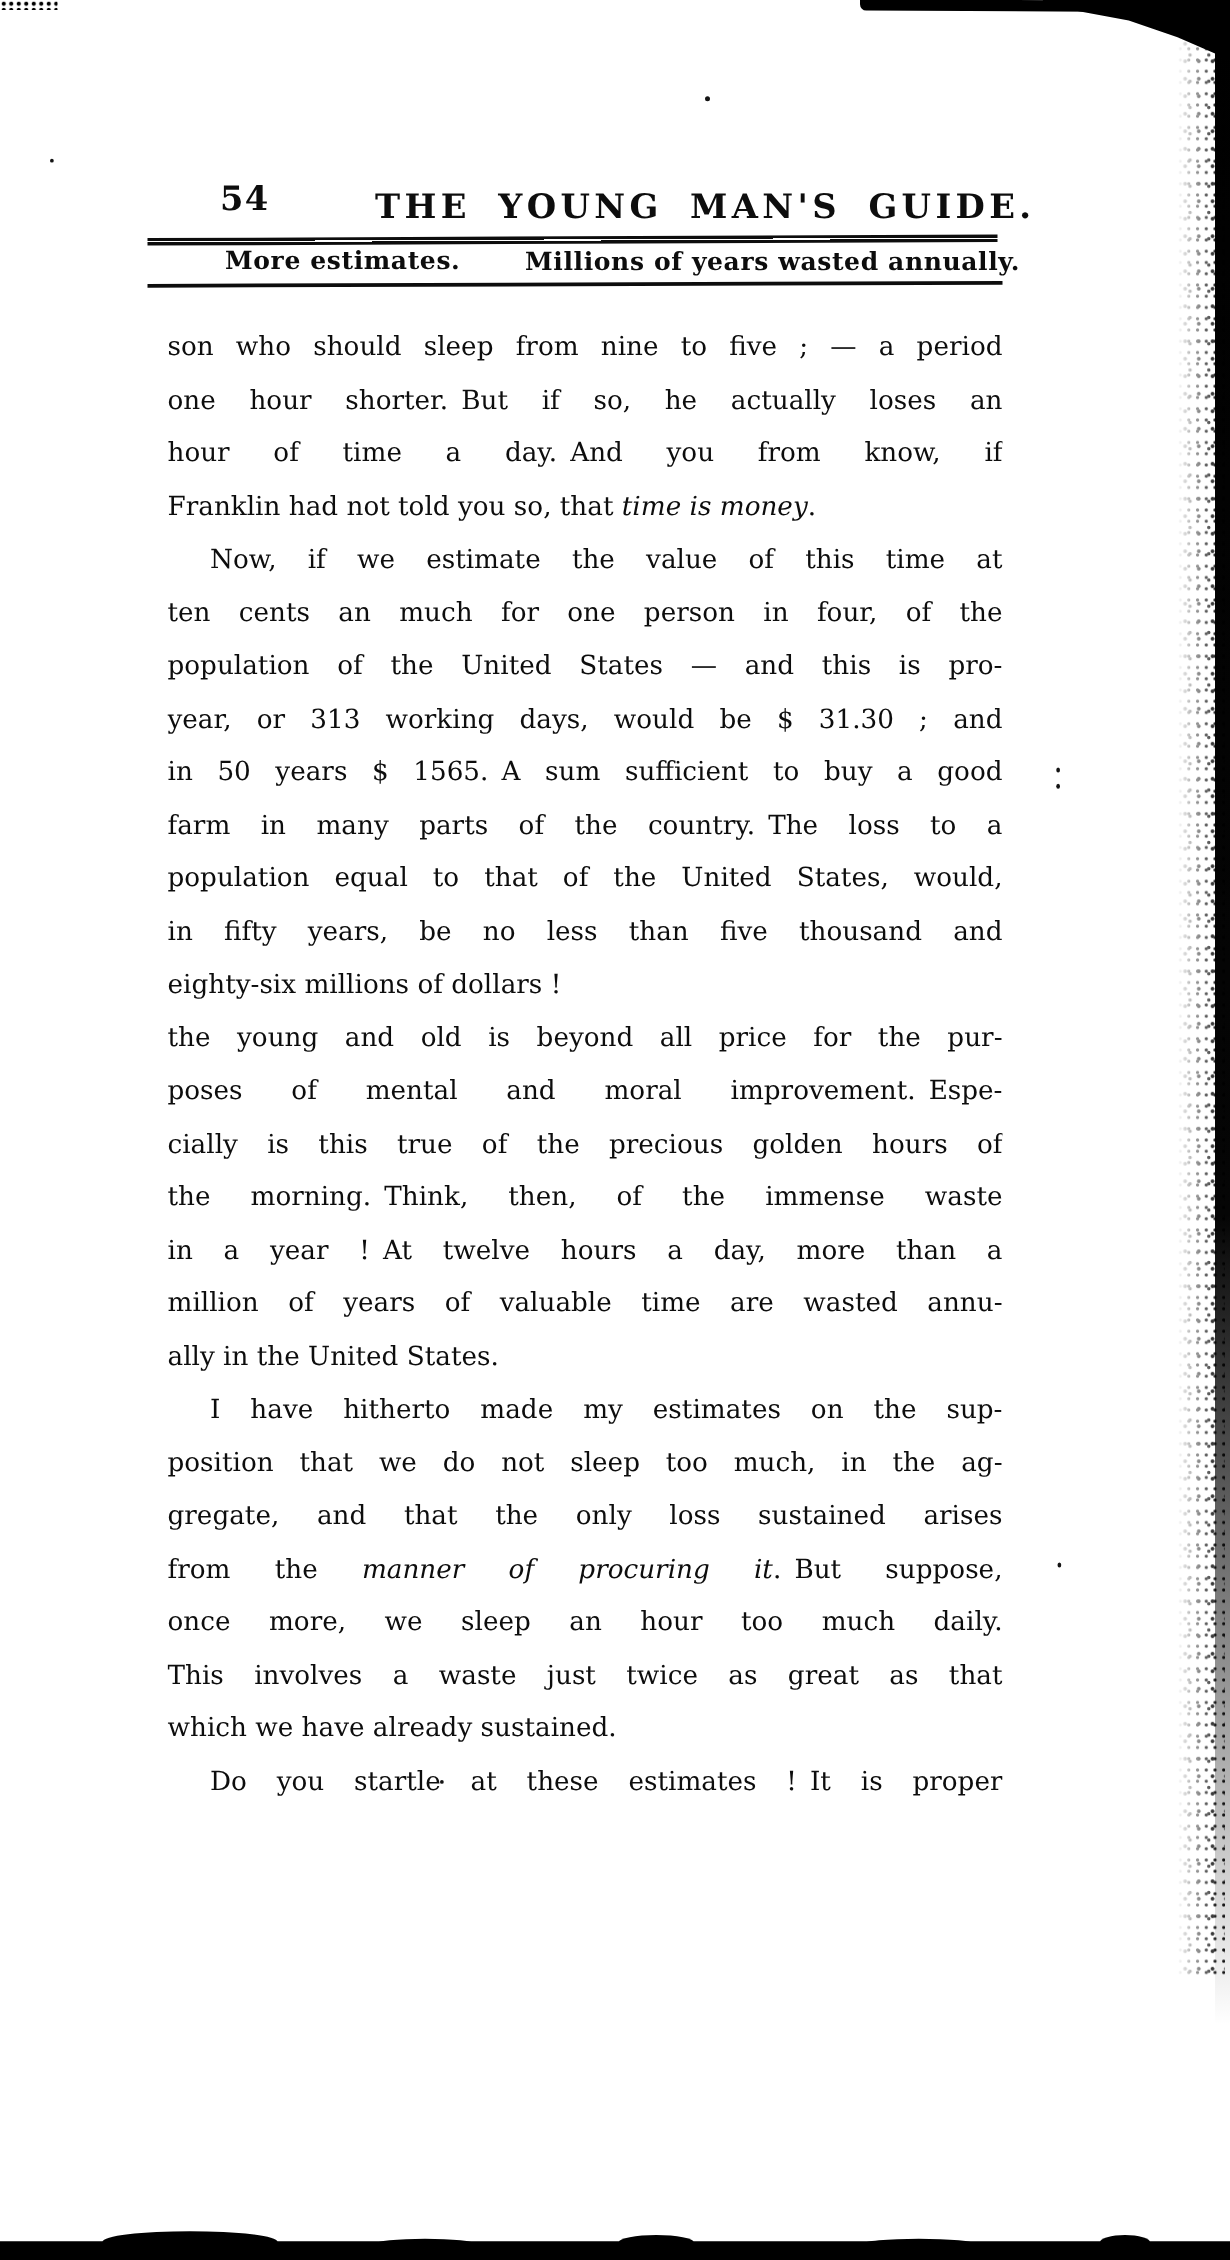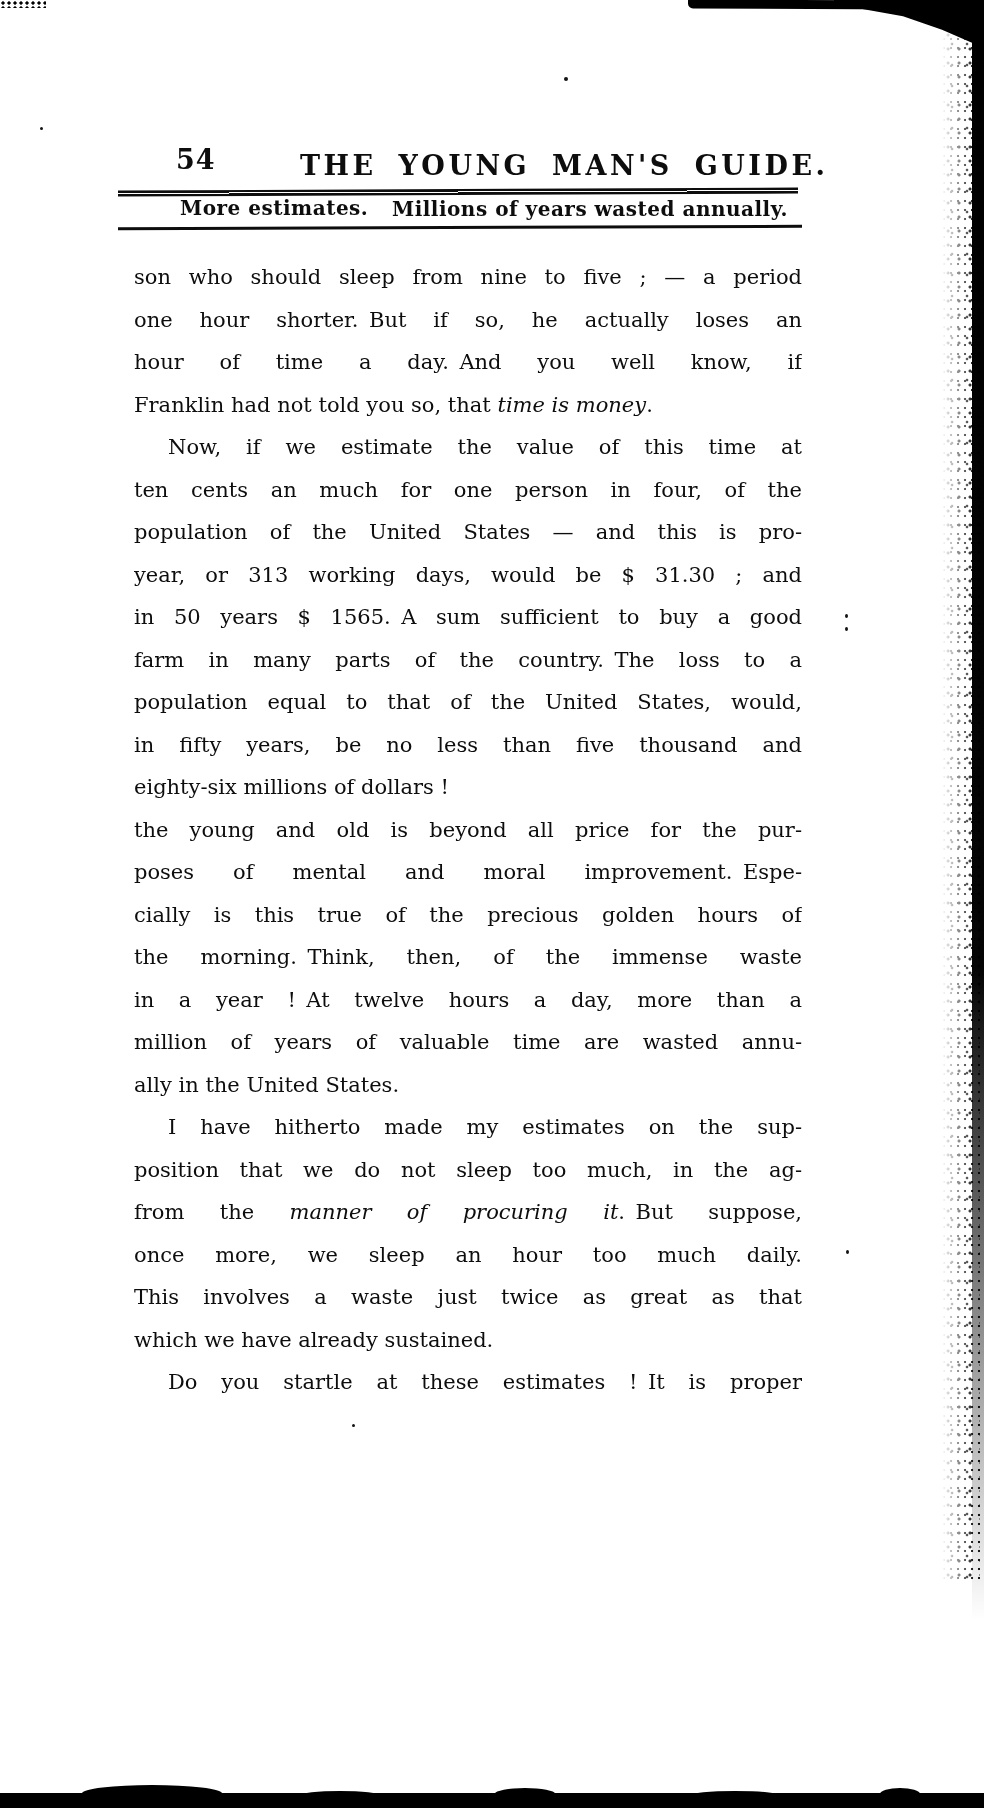--- a/index.html
+++ b/index.html
@@ -26,21 +26,21 @@
   .rule-a{
     position:absolute;left:118px;top:189px;width:680px;height:6px;
     background:linear-gradient(#0d0d0d 0 2.5px,#ffffff 2.5px 3.5px,#0d0d0d 3.5px 6px);
     transform:rotate(-0.25deg);
   }
   .running-head-left{
     position:absolute;left:180px;top:196px;
     font-size:20px;font-weight:bold;letter-spacing:.5px;
   }
   .running-head-right{
-    position:absolute;left:392px;top:197px;width:380px;
+    position:absolute;left:420px;top:197px;width:380px;
     font-size:20px;font-weight:bold;letter-spacing:.5px;
     text-align:right;white-space:nowrap;
   }
   .rule-b{
     position:absolute;left:118px;top:226px;width:684px;height:3px;
     background:#0d0d0d;transform:rotate(-0.2deg);
   }
   
   .body-text{
     position:absolute;left:134px;top:256px;width:668px;
@@ -104,40 +104,41 @@
   <div class="book-title">THE YOUNG MAN'S GUIDE.</div>
 
   <div class="rule-a"></div>
   <div class="running-head-left">More estimates.</div>
   <div class="running-head-right">Millions of years wasted annually.</div>
   <div class="rule-b"></div>
 
   <div class="body-text">
       <div class="line just"><span>son who should sleep from nine to five ; — a period</span></div>
       <div class="line just"><span>one hour shorter. But if so, he actually loses an</span></div>
-      <div class="line just"><span>hour of time a day. And you well know, if</span></div>
+      <div class="line just"><span>hour of time a day. And you from know, if</span></div>
       <div class="line"><span>Franklin had not told you so, that </span><span class="it">time is money</span><span>.</span></div>
       <div class="line just indent"><span>Now, if we estimate the value of this time at</span></div>
       <div class="line just"><span>ten cents an much for one person in four, of the</span></div>
       <div class="line just"><span>population of the United States — and this is pro-</span></div>
       <div class="line just"><span>year, or 313 working days, would be $ 31.30 ; and</span></div>
       <div class="line just"><span>in 50 years $ 1565. A sum sufficient to buy a good</span></div>
       <div class="line just"><span>farm in many parts of the country. The loss to a</span></div>
       <div class="line just"><span>population equal to that of the United States, would,</span></div>
       <div class="line just"><span>in fifty years, be no less than five thousand and</span></div>
       <div class="line"><span>eighty-six millions of dollars !</span></div>
       <div class="line just"><span>the young and old is beyond all price for the pur-</span></div>
       <div class="line just"><span>poses of mental and moral improvement. Espe-</span></div>
       <div class="line just"><span>cially is this true of the precious golden hours of</span></div>
       <div class="line just"><span>the morning. Think, then, of the immense waste</span></div>
       <div class="line just"><span>in a year ! At twelve hours a day, more than a</span></div>
       <div class="line just"><span>million of years of valuable time are wasted annu-</span></div>
       <div class="line"><span>ally in the United States.</span></div>
       <div class="line just indent"><span>I have hitherto made my estimates on the sup-</span></div>
       <div class="line just"><span>position that we do not sleep too much, in the ag-</span></div>
+      <div class="line just"><span>gregate, and that the only loss sustained arises</span></div>
       <div class="line just"><span>from the </span><span class="it">manner of procuring it</span><span>. But suppose,</span></div>
       <div class="line just"><span>once more, we sleep an hour too much daily.</span></div>
       <div class="line just"><span>This involves a waste just twice as great as that</span></div>
       <div class="line"><span>which we have already sustained.</span></div>
       <div class="line just indent"><span>Do you startle at these estimates ! It is proper</span></div>
     </div>
 
   <div class="edge-sliver"></div>
   <div class="edge-speckle"></div>
   <div class="corner-blob-tr"></div>

